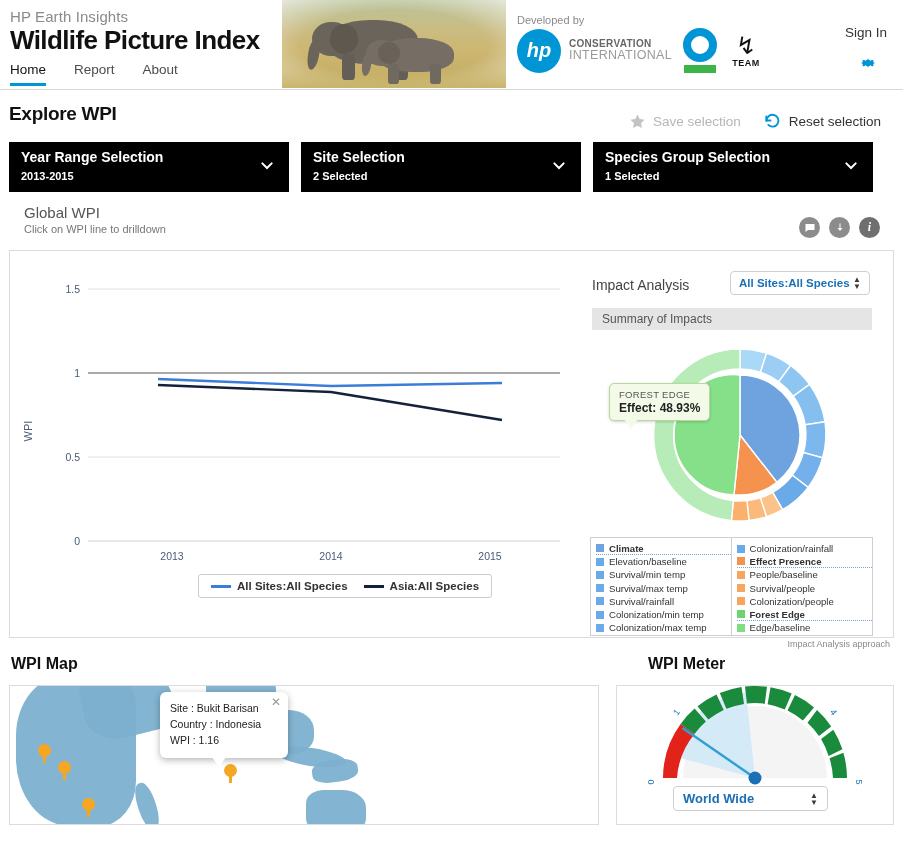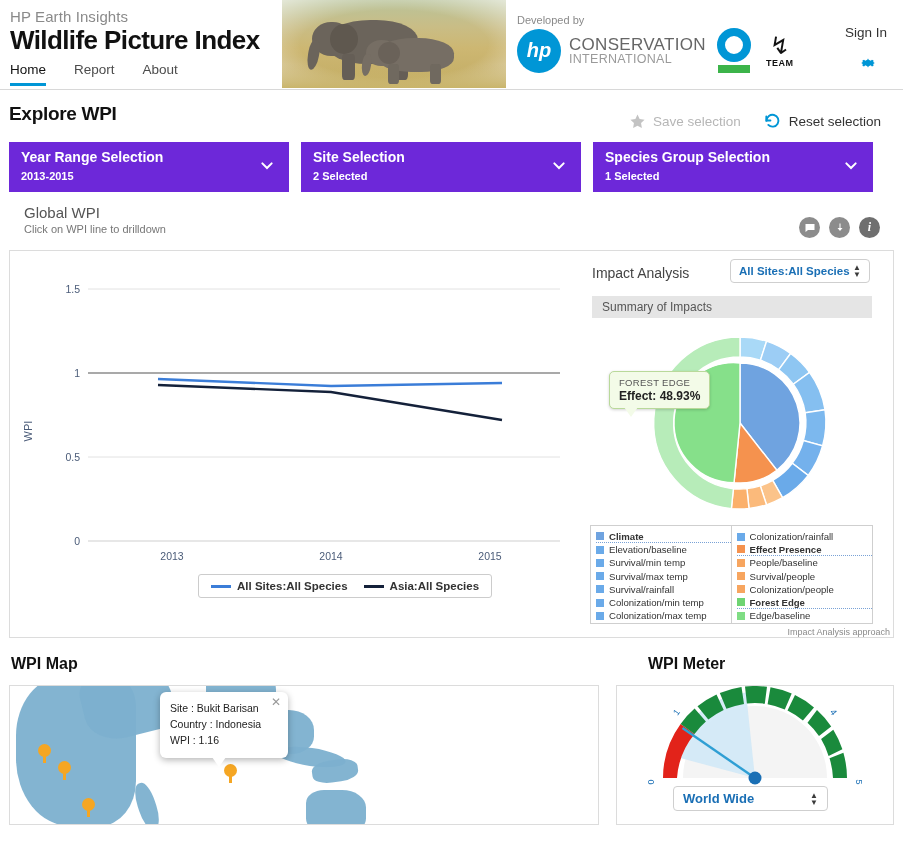--- a/index.html
+++ b/index.html
@@ -41,42 +41,42 @@
   .ele-small-trunk { left: 80px; top: 54px; width: 9px; height: 22px; background:#766e64; border-radius: 40% 40% 50% 50%; transform: rotate(8deg); }
   .ele-small-leg1 { left: 106px; top: 64px; width: 11px; height: 20px; background:#70695f; border-radius: 20%; }
   .ele-small-leg2 { left: 148px; top: 64px; width: 11px; height: 20px; background:#70695f; border-radius: 20%; }
   .grass { position:absolute; left:0; bottom:0; width:100%; height:24px; background: linear-gradient(to top, #c9b46a, rgba(201,180,106,0)); }
 
   .devby { position: absolute; left: 517px; top: 14px; font-size: 11px; color: #8a8a8a; }
   .logos { position: absolute; left: 517px; top: 28px; display: flex; align-items: center; gap: 8px; }
   .hp-logo { width: 44px; height: 44px; border-radius: 50%; background: #0096d6; color: #fff;
              display:flex; align-items:center; justify-content:center; font-size:20px; font-style:italic; font-weight:bold; }
   .ci-text { line-height: 1.0; }
-  .ci-text .l1 { font-size: 17px; font-weight: normal; color: #666; letter-spacing: .3px; }
+  .ci-text .l1 { font-size: 10px; font-weight: bold; color: #666; letter-spacing: .3px; }
   .ci-text .l2 { font-size: 12.5px; color: #9a9a9a; letter-spacing: .3px; }
   .ci-mark { width: 40px; }
   .ci-ring { width: 34px; height: 34px; border-radius: 50%; border: 8px solid #0096d6; margin: 0 auto; }
   .ci-bar { width: 32px; height: 8px; background: #3cb44a; margin: 3px auto 0; }
   .team-mark { width: 36px; text-align: center; }
   .team-glyph { font-size: 24px; line-height: 1; color: #111; }
   .team-label { font-size: 9px; font-weight: bold; letter-spacing: .5px; color:#111; }
 
   .signin { position: absolute; right: 16px; top: 25px; font-size: 13.5px; color: #333; cursor: pointer; }
   .gear { position: absolute; right: 26px; top: 54px; cursor: pointer; }
 
   
   .explore-row { position: relative; height: 40px; margin-top: 9px; }
   .explore-title { position: absolute; left: 9px; top: 4px; font-size: 19px; font-weight: bold; color: #111; letter-spacing: -.3px; }
   .actions { position: absolute; right: 22px; top: 13px; display: flex; gap: 22px; align-items: center; }
   .action { display: flex; align-items: center; gap: 7px; font-size: 13.5px; cursor: pointer; }
   .action.disabled { color: #b6b6b6; }
   .action.enabled { color: #333; }
 
   .selectors { position: absolute; top: 142px; left: 9px; display: flex; gap: 12px; }
-  .selector { width: 280px; height: 50px; background: #6d28d9; color: #fff; position: relative; cursor: pointer; }
+  .selector { width: 280px; height: 50px; background: #000000; color: #fff; position: relative; cursor: pointer; }
   .selector .s-title { position:absolute; left: 12px; top: 7px; font-size: 14px; font-weight: bold; }
   .selector .s-sub { position:absolute; left: 12px; top: 28px; font-size: 11px; font-weight: bold; }
   .selector .s-chev { position: absolute; right: 14px; top: 16px; }
 
   
   .gw-head { position: absolute; top: 204px; left: 24px; }
   .gw-title { font-size: 15px; color: #555; }
   .gw-sub { font-size: 11px; color: #777; margin-top: 2px; }
   .gw-icons { position: absolute; top: 217px; right: 23px; display: flex; gap: 9px; }
   .circ-ico { width: 21px; height: 21px; border-radius: 50%; background: #8c8c8c; color: #fff;
@@ -87,21 +87,21 @@
            border: 1px solid #dcdcdc; background: #fff; }
 
   
   .chart-wrap { position: absolute; left: 0; top: 0; width: 565px; height: 345px; }
   .legend-line { position: absolute; left: 188px; top: 323px; border: 1px solid #ccc; border-radius: 3px;
                  background: #fff; padding: 5px 12px; display: flex; gap: 16px; align-items: center; }
   .lg-item { display: flex; align-items: center; gap: 6px; font-size: 11.5px; color: #333; font-weight: bold; }
   .lg-swatch { width: 20px; height: 3px; display: inline-block; }
 
   
-  .impact { position: absolute; left: 572px; top: 0; width: 313px; height: 388px; }
+  .impact { position: absolute; left: 572px; top: 12px; width: 313px; height: 388px; }
   .impact-head { position: absolute; left: 10px; top: 14px; font-size: 14px; color: #444; }
   .site-select { position: absolute; left: 148px; top: 8px; width: 140px; height: 24px;
                  border: 1px solid #cfcfcf; border-radius: 4px; background: #fff; color: #1a6fb5;
                  font-size: 11.5px; font-weight: bold; display: flex; align-items: center;
                  padding: 0 8px; cursor: pointer; }
   .site-select .val { flex: 1; }
   .summary-bar { position: absolute; left: 10px; top: 45px; width: 280px; height: 22px;
                  background: #e5e5e5; color: #555; font-size: 12px; display: flex; align-items: center; padding-left: 10px; }
   .donut { position: absolute; left: 58px; top: 76px; }
   .tooltip { position: absolute; left: 27px; top: 120px; background: #f3fbe8; border: 1px solid #b9d99a;

